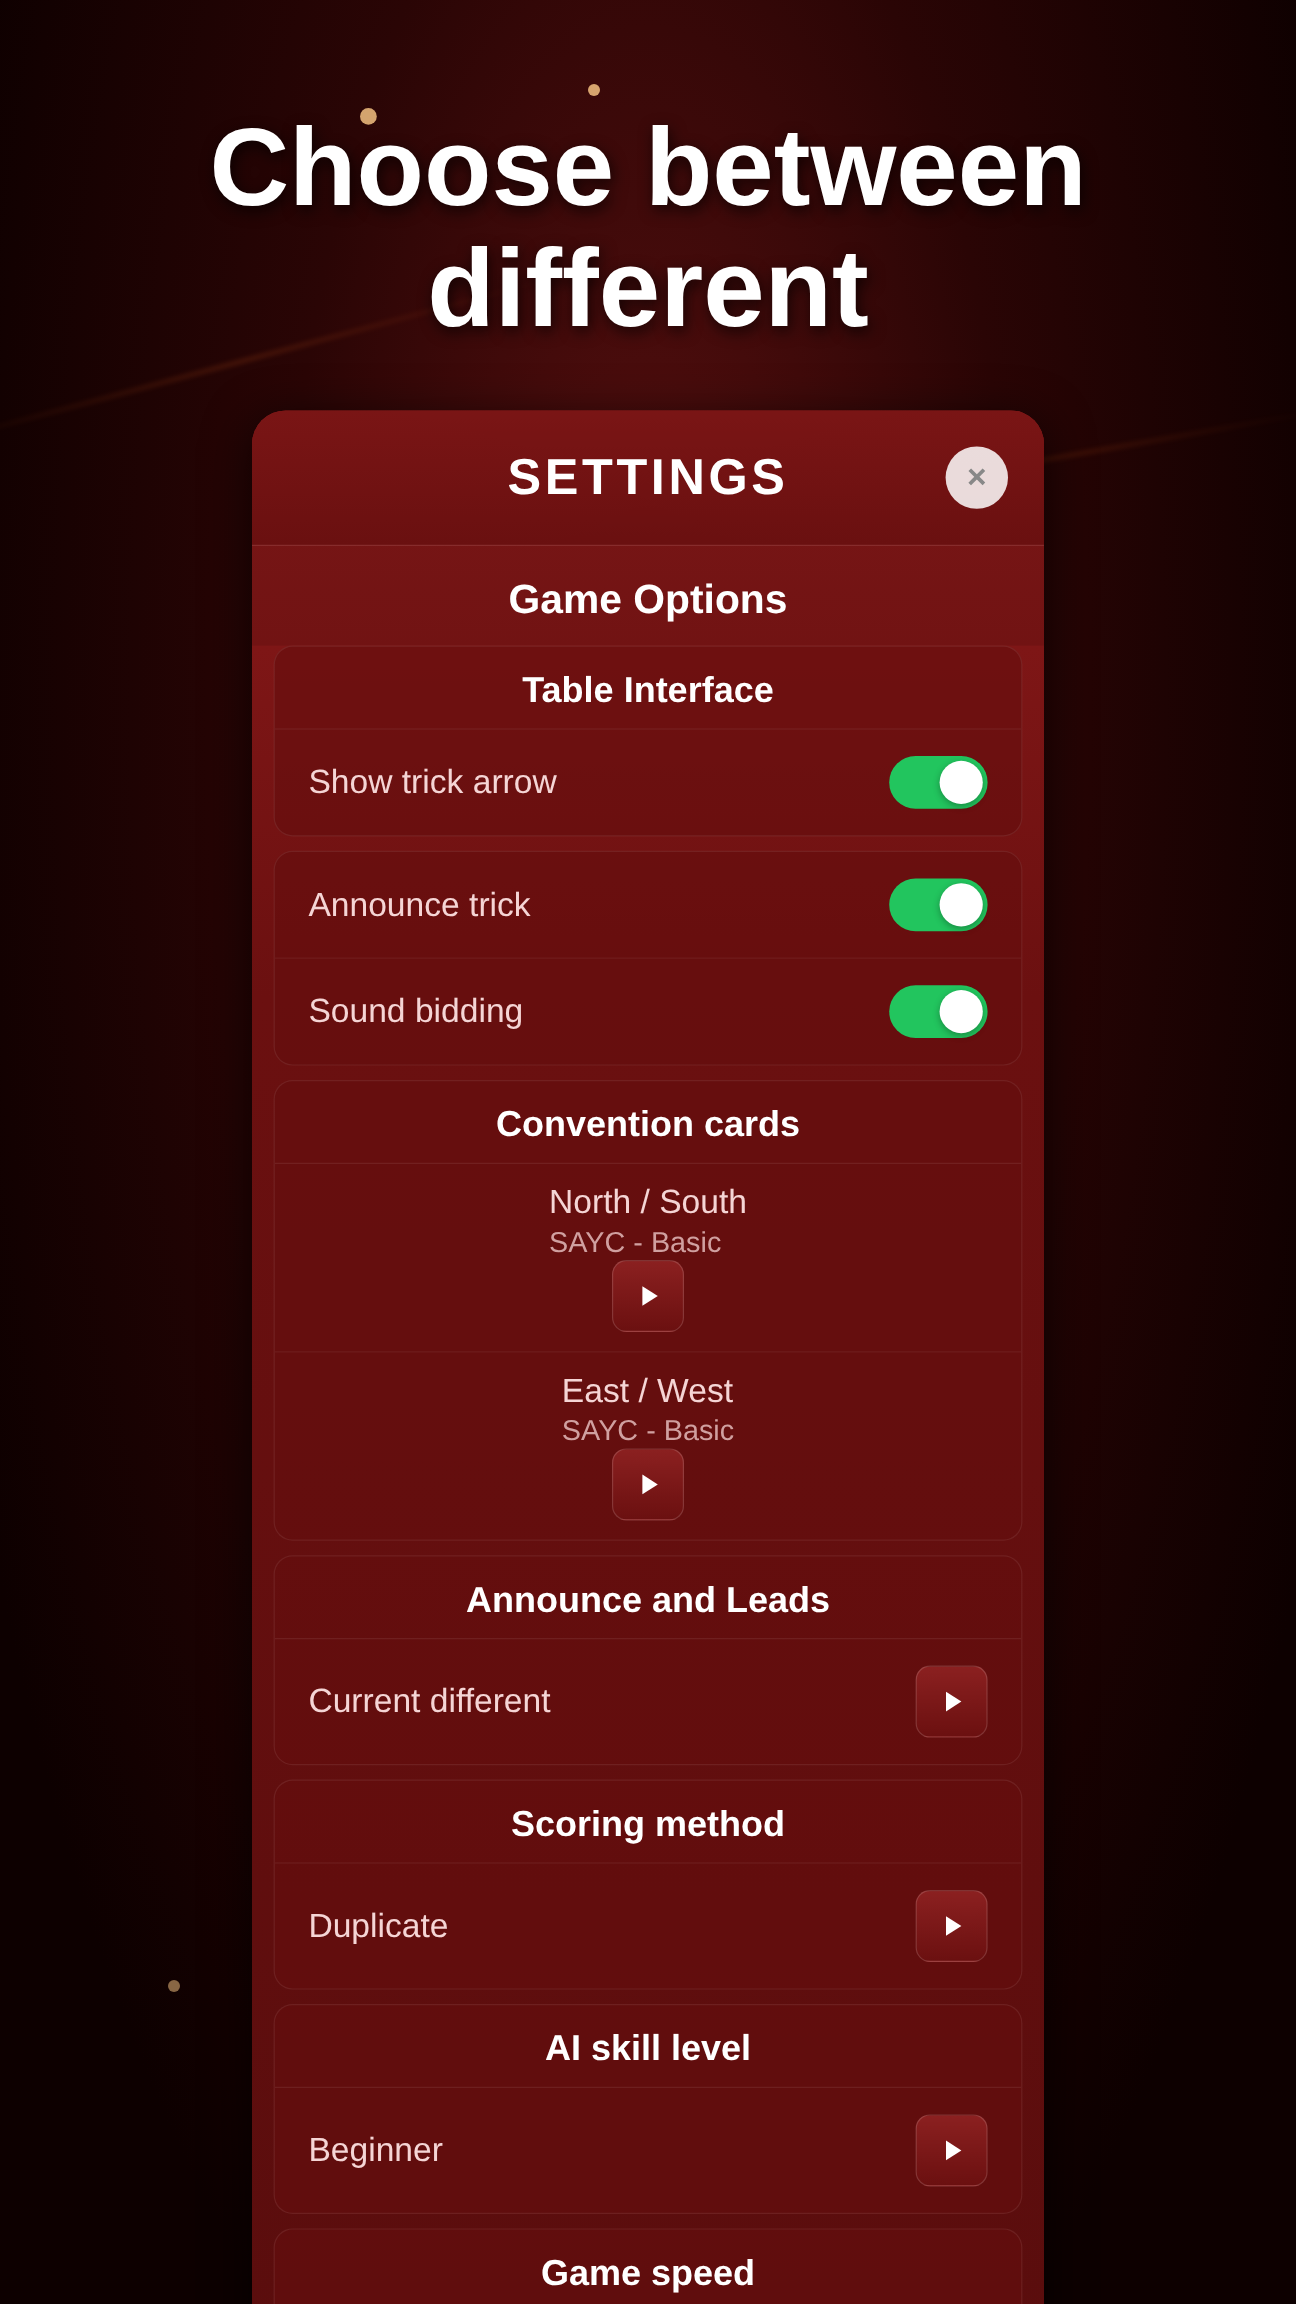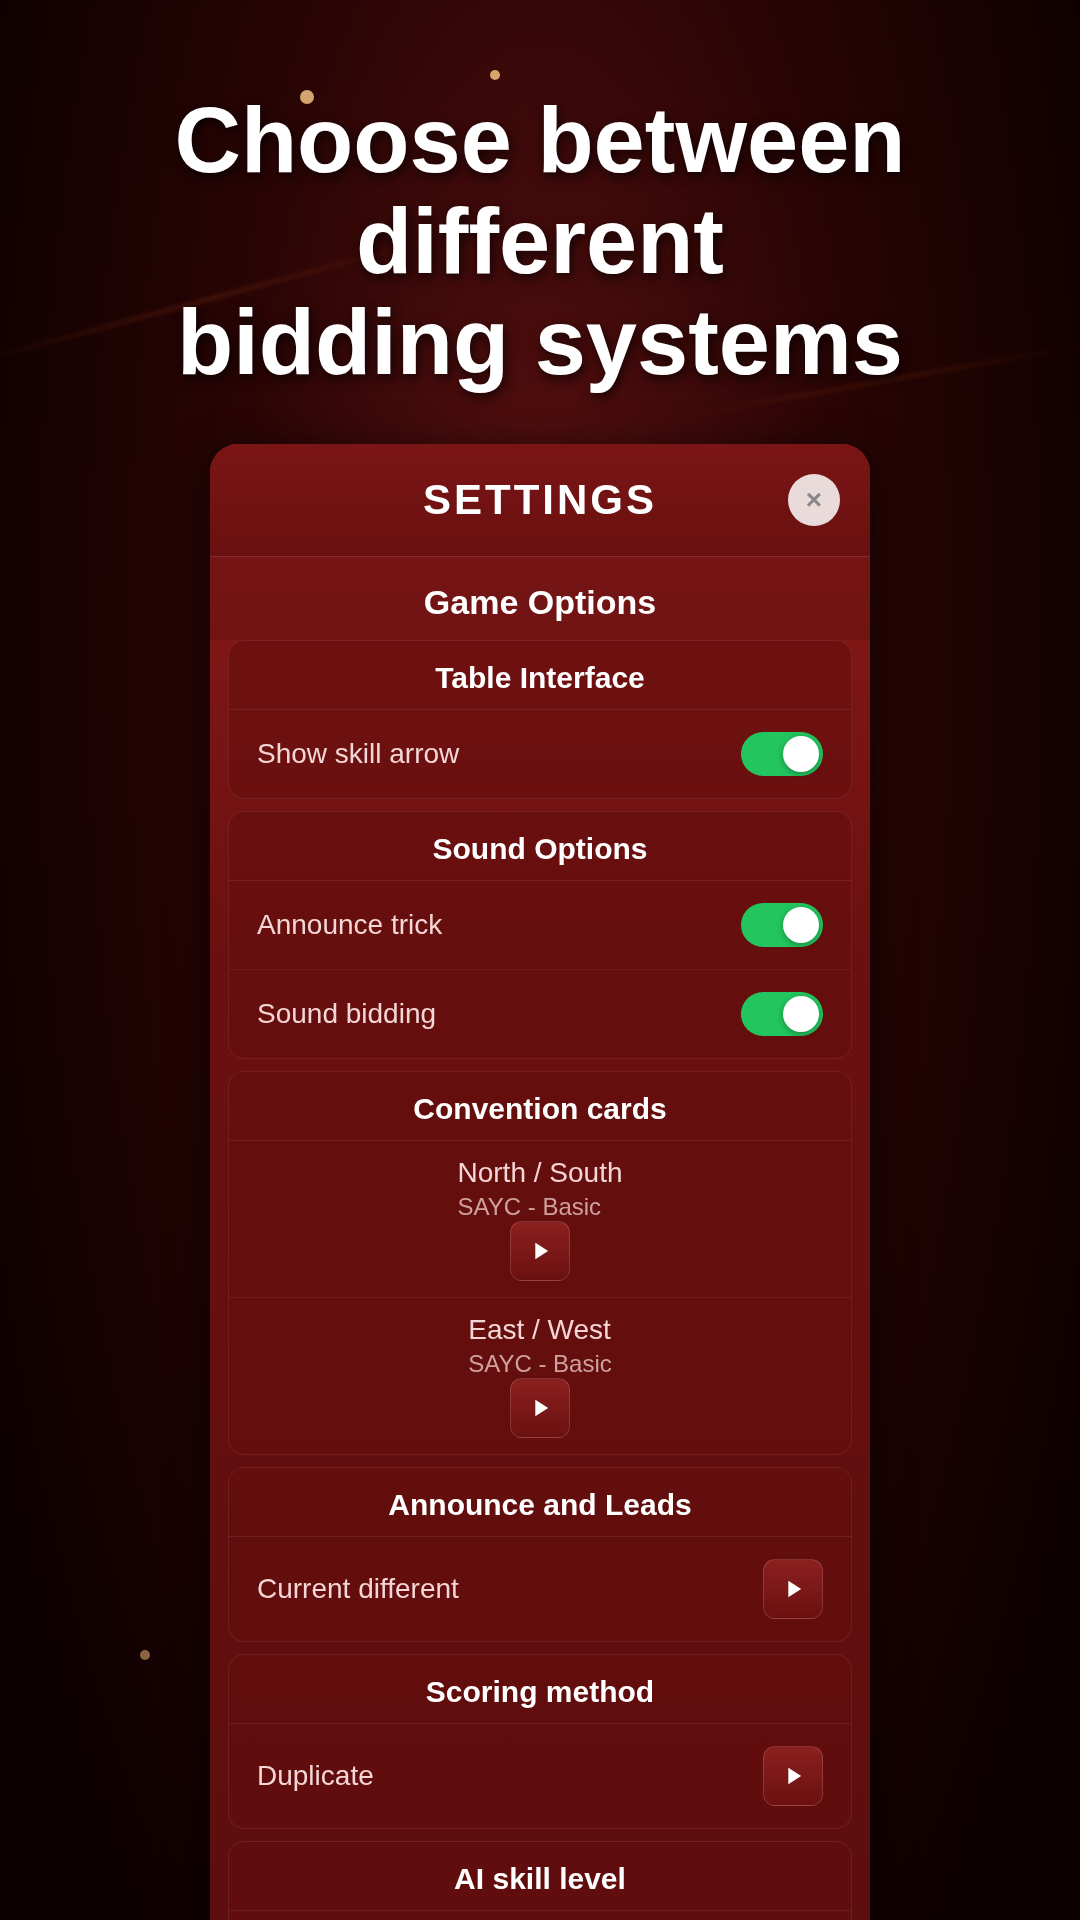--- a/index.html
+++ b/index.html
@@ -241,44 +241,42 @@
   <div class="streak streak2"></div>
   <div class="dot dot1"></div>
   <div class="dot dot2"></div>
   <div class="dot dot3"></div>
   <div class="dot dot4"></div>
 </div>
 
 <div class="hero-text">
   <span>Choose between</span><br>
   <span>different</span><br>
-  <span>bidding systems</span>
 </div>
 
 <div class="settings-panel">
 
   <div class="settings-header">
     <span class="settings-title">SETTINGS</span>
     <button class="close-btn">
       <span>×</span>
     </button>
   </div>
 
   <div class="section-label">Game Options</div>
 
   <div class="settings-group">
     <div class="group-header">Table Interface</div>
     <div class="setting-row">
-      <span class="setting-label">Show skill arrow</span>
+      <span class="setting-label">Show trick arrow</span>
       <div class="toggle"></div>
     </div>
   </div>
 
   <div class="settings-group">
-    <div class="group-header">Sound Options</div>
     <div class="setting-row">
       <span class="setting-label">Announce trick</span>
       <div class="toggle"></div>
     </div>
     <div class="setting-row">
       <span class="setting-label">Sound bidding</span>
       <div class="toggle"></div>
     </div>
   </div>
 

